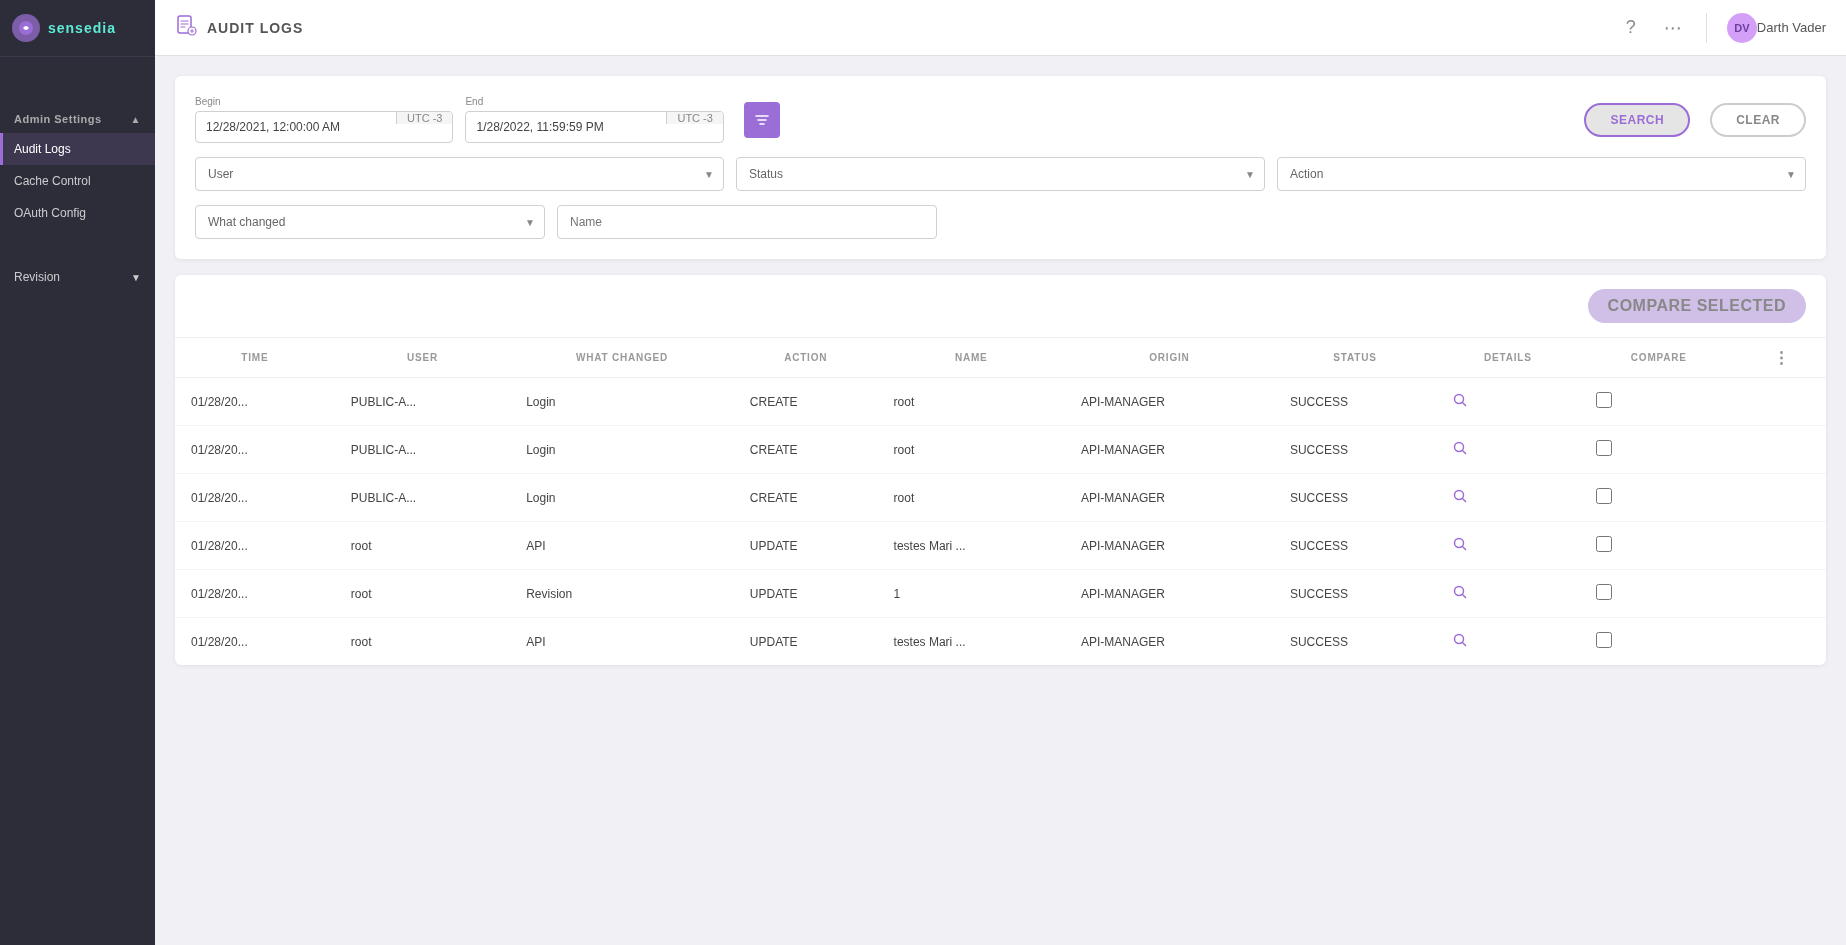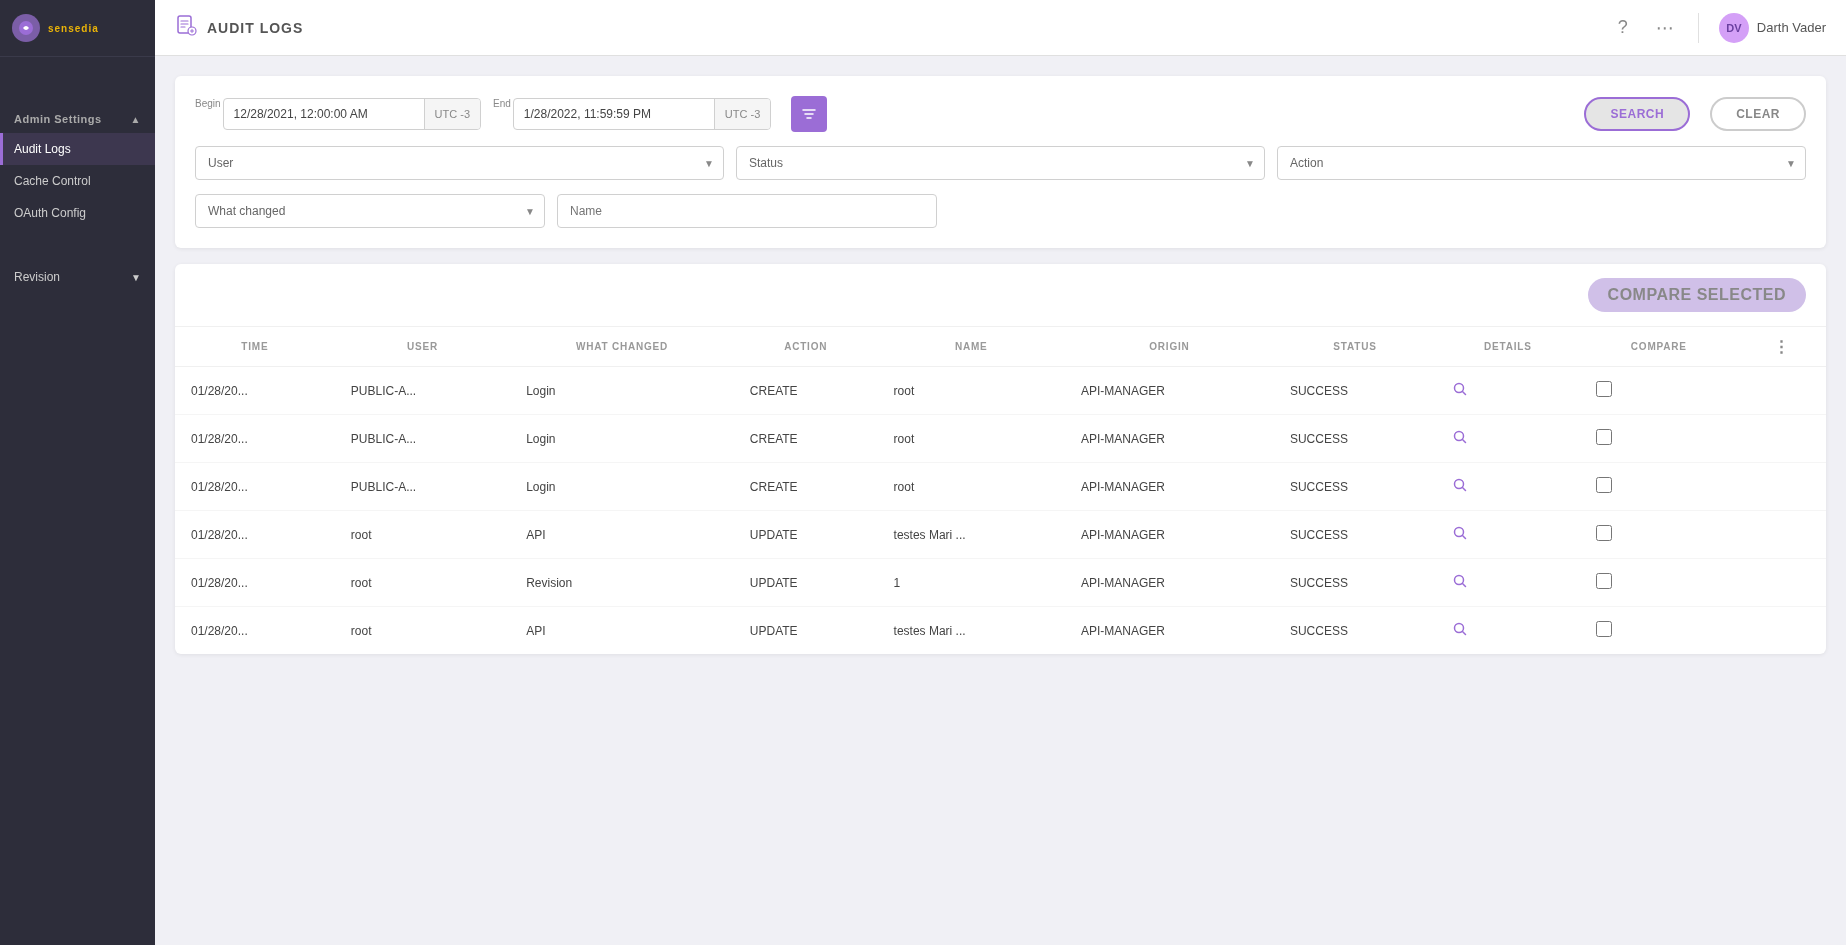--- a/index.html
+++ b/index.html
@@ -28,22 +28,22 @@
       background: #7b5ea7;
       border-radius: 50%;
       display: flex;
       align-items: center;
       justify-content: center;
       color: #fff;
       font-size: 14px;
       font-weight: bold;
     }
     .logo-text {
-      color: #eab308;
-      font-size: 10px;
+      color: #5eead4;
+      font-size: 14px;
       font-weight: 600;
       letter-spacing: 1px;
     }
     .sidebar-section {
       padding: 16px 0;
     }
     .sidebar-section-header {
       display: flex;
       align-items: center;
       justify-content: space-between;
@@ -130,21 +130,20 @@
       padding: 4px;
     }
     .topbar-divider {
       width: 1px;
       height: 30px;
       background: #e0e0e0;
     }
     .user-area {
       display: flex;
       align-items: center;
-      gap: 8px;
       cursor: pointer;
     }
     .user-avatar {
       width: 30px;
       height: 30px;
       border-radius: 50%;
       background: #d4a0f7;
       display: flex;
       align-items: center;
       justify-content: center;
@@ -174,20 +173,21 @@
     }
     .filter-row {
       display: flex;
       align-items: center;
       gap: 12px;
       margin-bottom: 14px;
     }
     .filter-row:last-child { margin-bottom: 0; }
     .date-field {
       display: flex;
+      flex-direction: column;
       gap: 2px;
     }
     .date-label {
       font-size: 10px;
       color: #888;
       margin-bottom: 2px;
     }
     .date-input-wrapper {
       display: flex;
       align-items: center;

